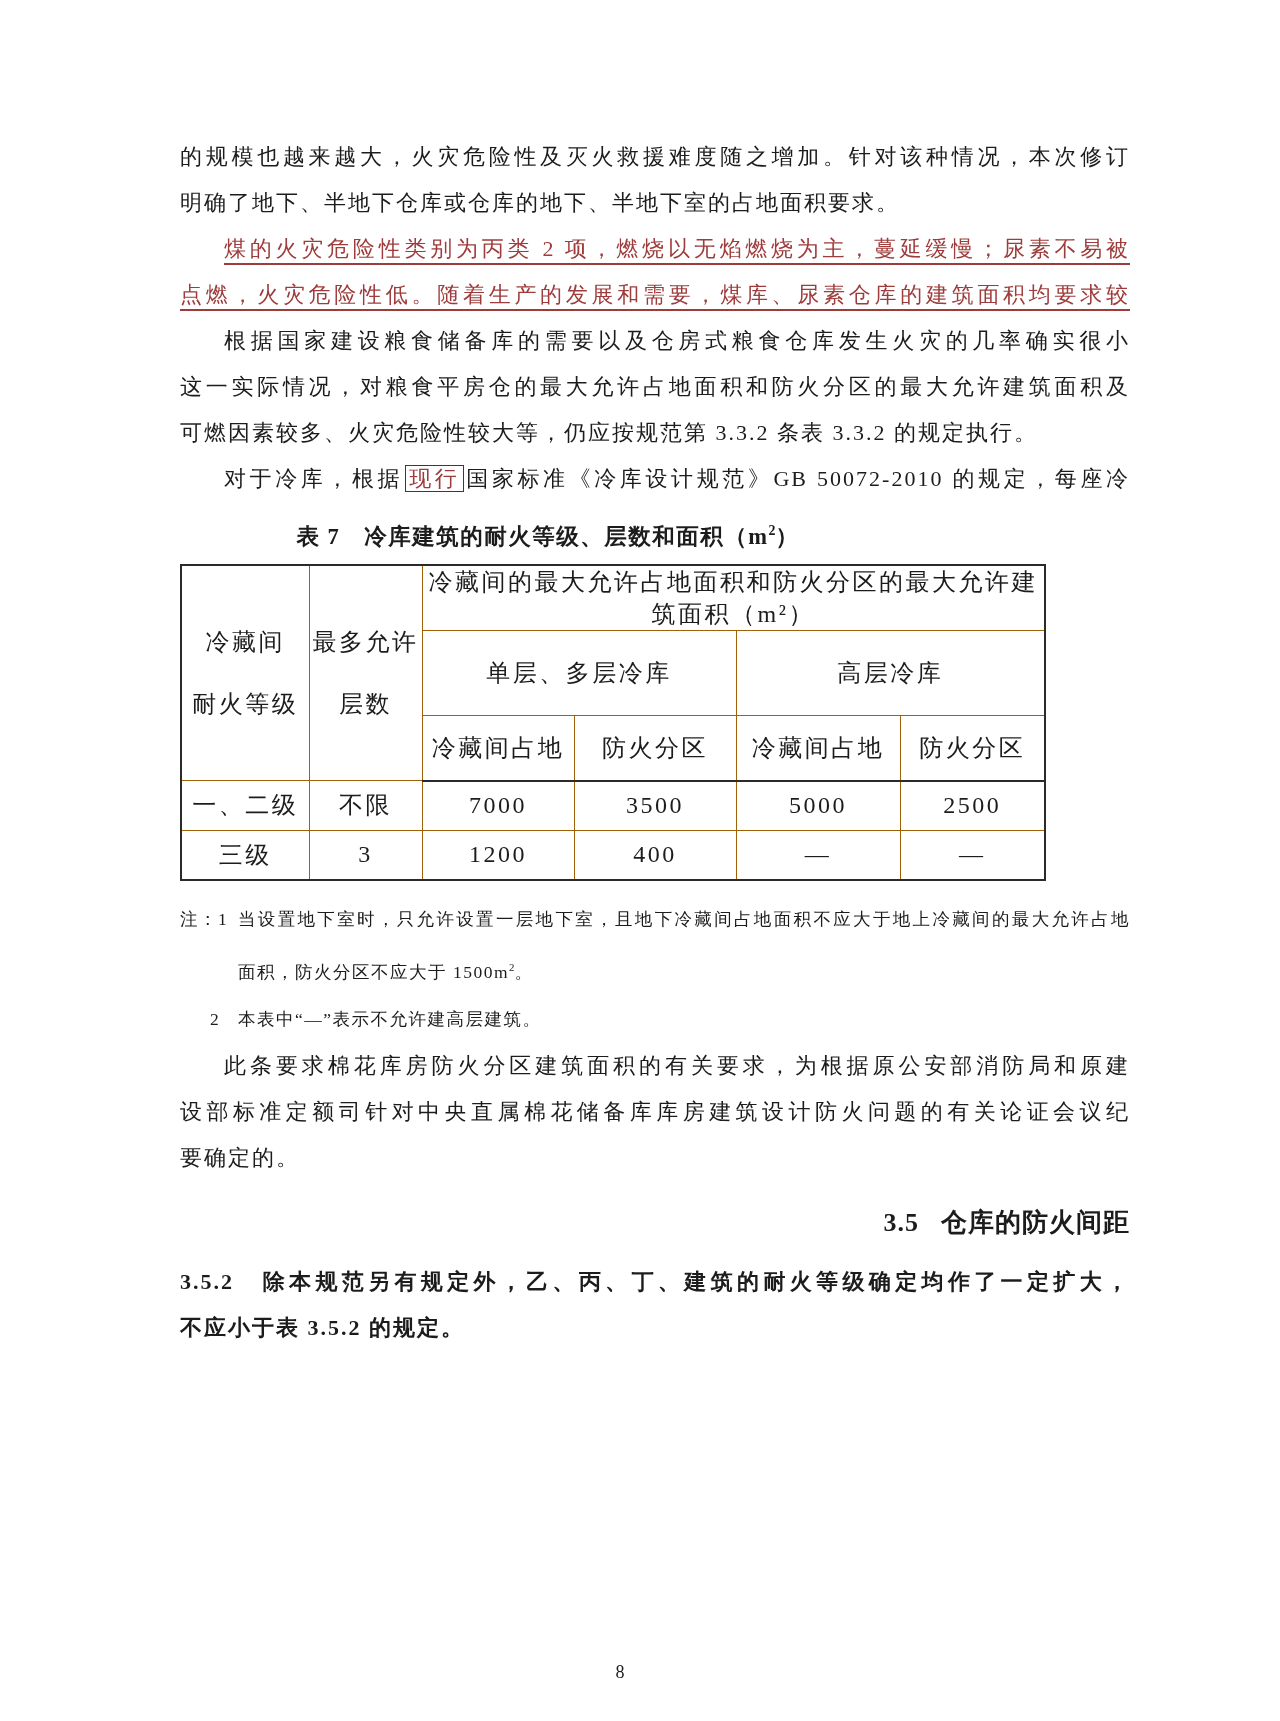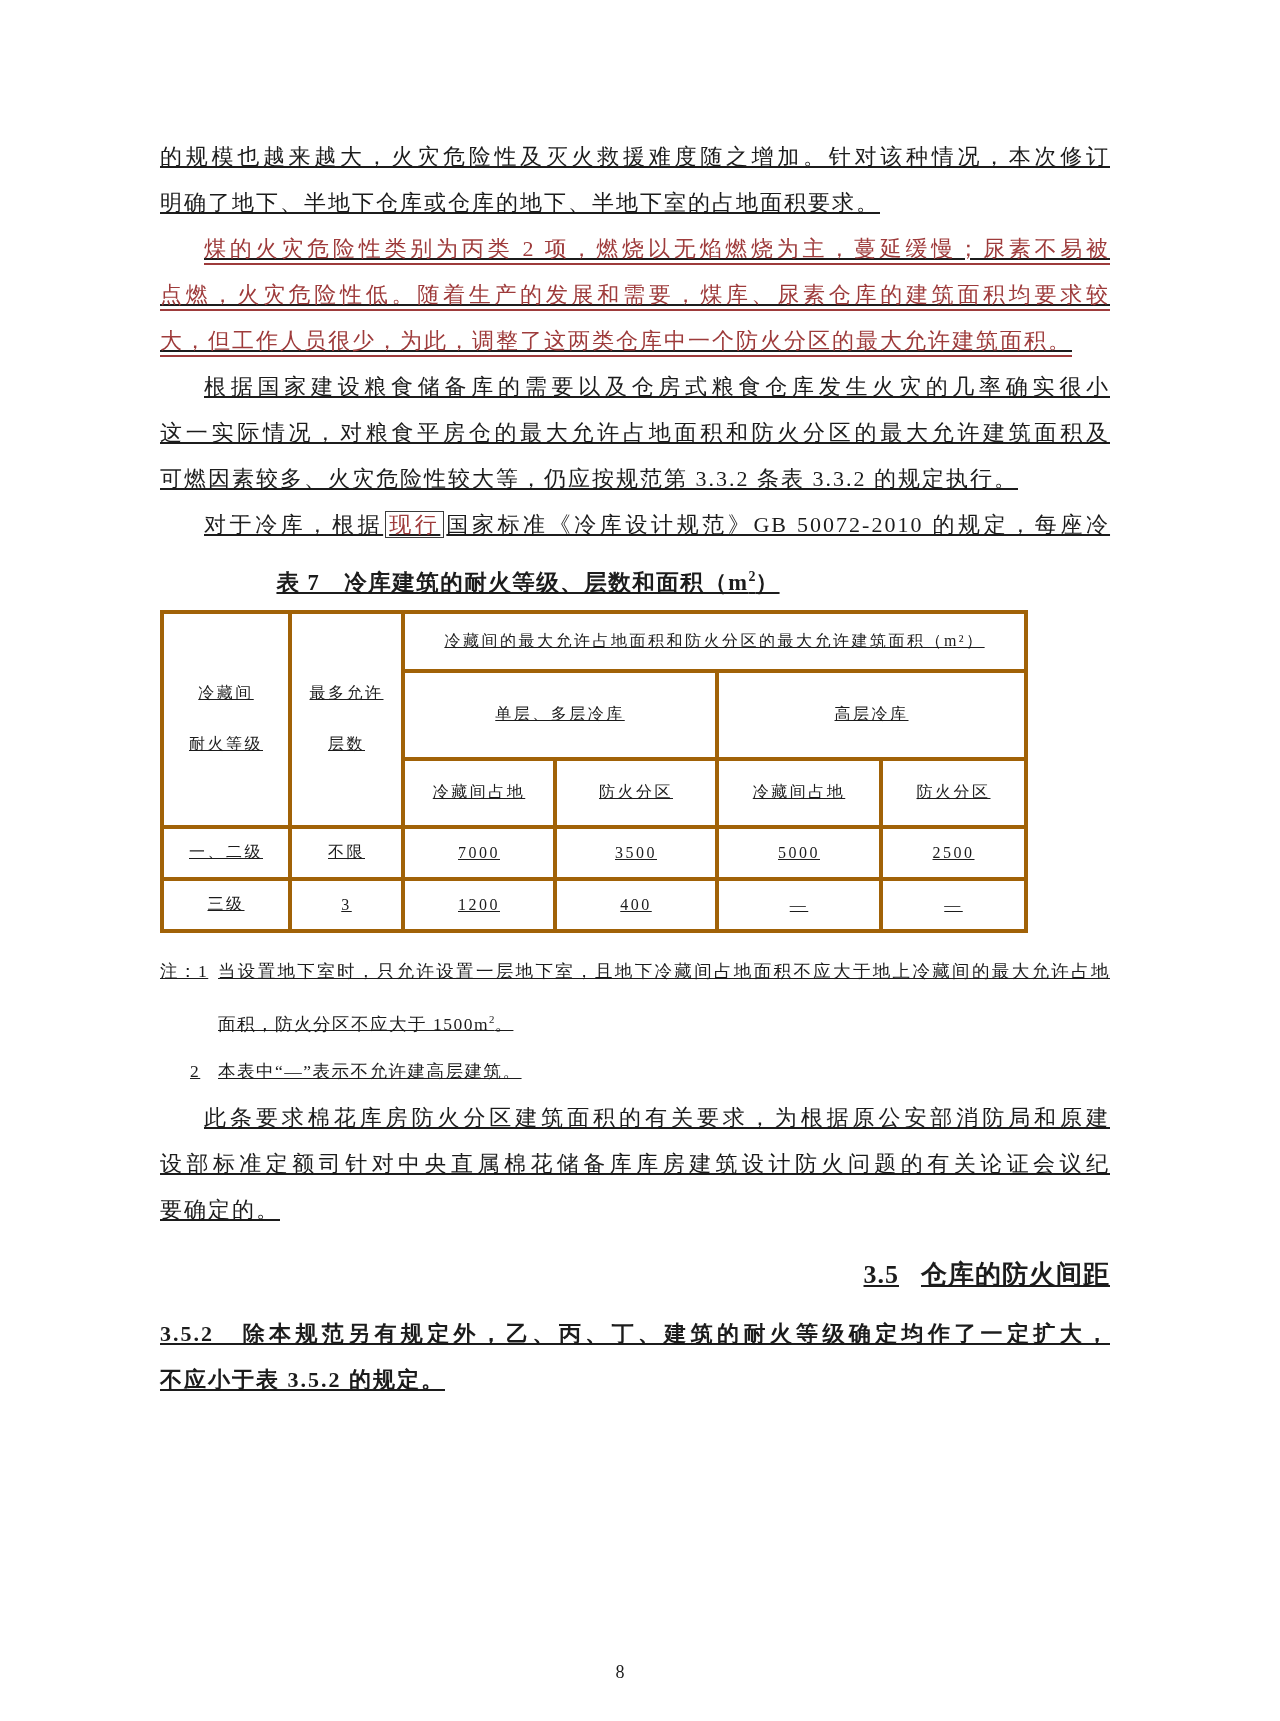--- a/index.html
+++ b/index.html
@@ -1,20 +1,20 @@
 <!DOCTYPE html>
 <html><head>
 <meta charset="utf-8">
 <style>
   html,body{margin:0;padding:0;}
   body{
     width:1280px;height:1721px;background:#ffffff;position:relative;
     font-family:"Liberation Serif","DejaVu Serif",serif;color:#1c1c1c;
   }
-  .content{position:absolute;left:160px;top:134px;width:950px;text-decoration:underline;}
+  .content{position:absolute;left:180px;top:134px;width:950px;}
   .line{
     font-size:22px;line-height:46px;letter-spacing:2px;
     text-align:justify;white-space:normal;
   }
   .just{text-align-last:justify;-moz-text-align-last:justify;}
   .indent{text-indent:2em;}
   .red-u{
     color:#9e3b3b;
     text-decoration:underline;text-decoration-thickness:1.5px;text-underline-offset:7px;
     text-decoration-color:#9e3b3b;
@@ -23,22 +23,22 @@
     color:#9e3b3b;border:1.5px solid #3a3a3a;padding:0 3px;margin:0 2px;
   }
   sup{font-size:0.62em;vertical-align:super;letter-spacing:0;}
   
   .table-wrap{width:736px;margin-top:4px;}
   .caption{
     text-align:center;font-weight:bold;font-size:22.5px;line-height:50px;letter-spacing:1.5px;
   }
   table{border-collapse:collapse;width:864px;table-layout:fixed;margin-top:2px;}
   td{
-    border:4px solid #a16207;text-align:center;vertical-align:middle;
-    font-size:16px;letter-spacing:2.5px;padding:0;
+    border:1px solid #a16207;text-align:center;vertical-align:middle;
+    font-size:24px;letter-spacing:2.5px;padding:0;
   }
   table{border:2px solid #2a2a2a;}
   tr.r1 td{height:55px;}
   tr.r2 td{height:84px;}
   tr.r3 td{height:64px;}
   tr.dr td{height:48px;margin-top:20px;}
   tr.r3 td{border-bottom:2px solid #2a2a2a;}
   td.stack{vertical-align:middle;}
   td.stack .cellcol{display:flex;flex-direction:column;justify-content:center;gap:30px;}
   
@@ -66,21 +66,20 @@
 <div class="content">
 
   <div>
     <div class="line just">的规模也越来越大，火灾危险性及灭火救援难度随之增加。针对该种情况，本次修订</div>
     <div class="line">明确了地下、半地下仓库或仓库的地下、半地下室的占地面积要求。</div>
   </div>
 
   <div>
     <div class="line just indent red-u">煤的火灾危险性类别为丙类 2 项，燃烧以无焰燃烧为主，蔓延缓慢；尿素不易被</div>
     <div class="line just red-u">点燃，火灾危险性低。随着生产的发展和需要，煤库、尿素仓库的建筑面积均要求较</div>
-    <div class="line red-u">大，但工作人员很少，为此，调整了这两类仓库中一个防火分区的最大允许建筑面积。</div>
   </div>
 
   <div>
     <div class="line just indent">根据国家建设粮食储备库的需要以及仓房式粮食仓库发生火灾的几率确实很小</div>
     <div class="line just">这一实际情况，对粮食平房仓的最大允许占地面积和防火分区的最大允许建筑面积及</div>
     <div class="line">可燃因素较多、火灾危险性较大等，仍应按规范第 3.3.2 条表 3.3.2 的规定执行。</div>
   </div>
 
   <div>
     <div class="line just indent">

